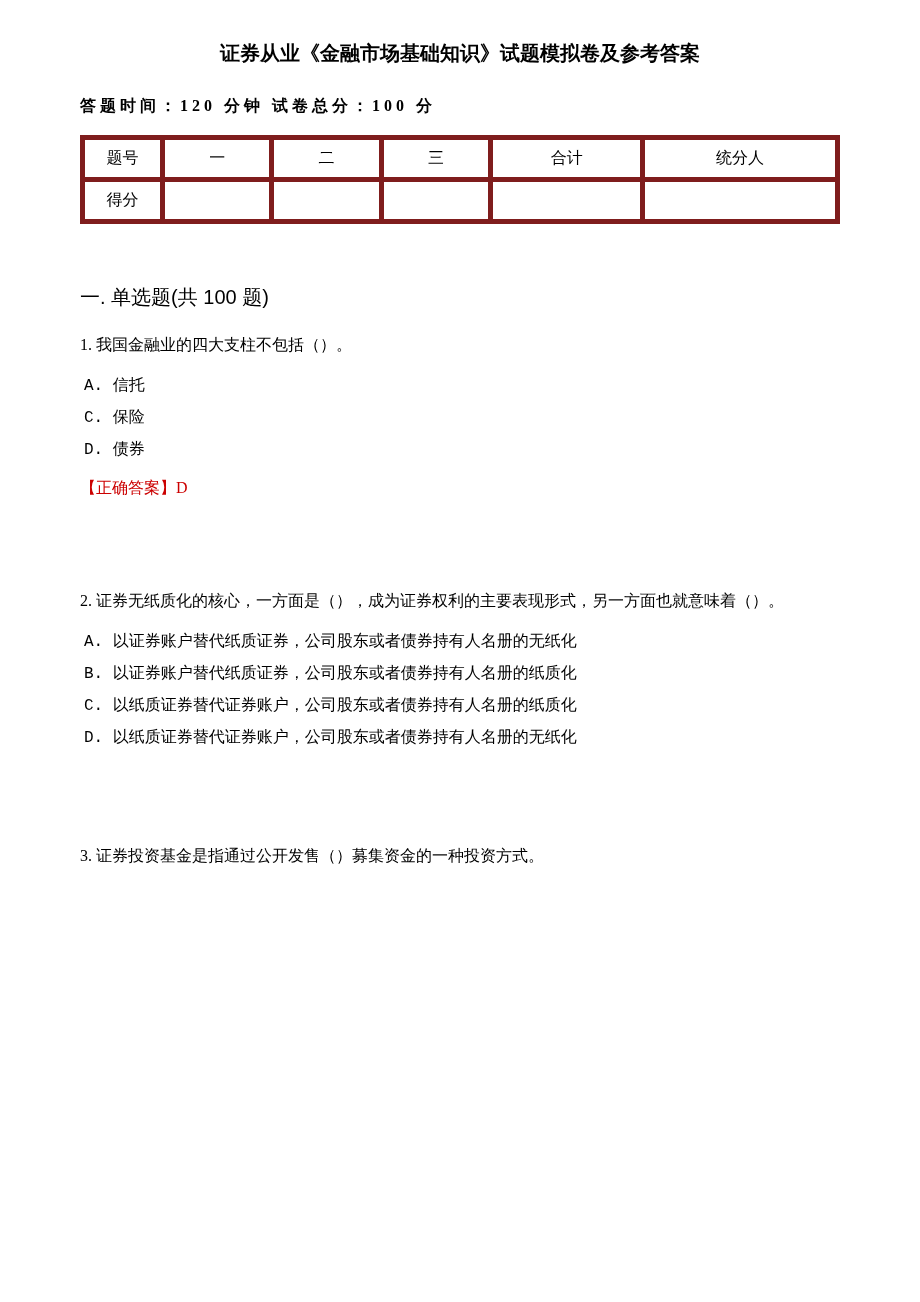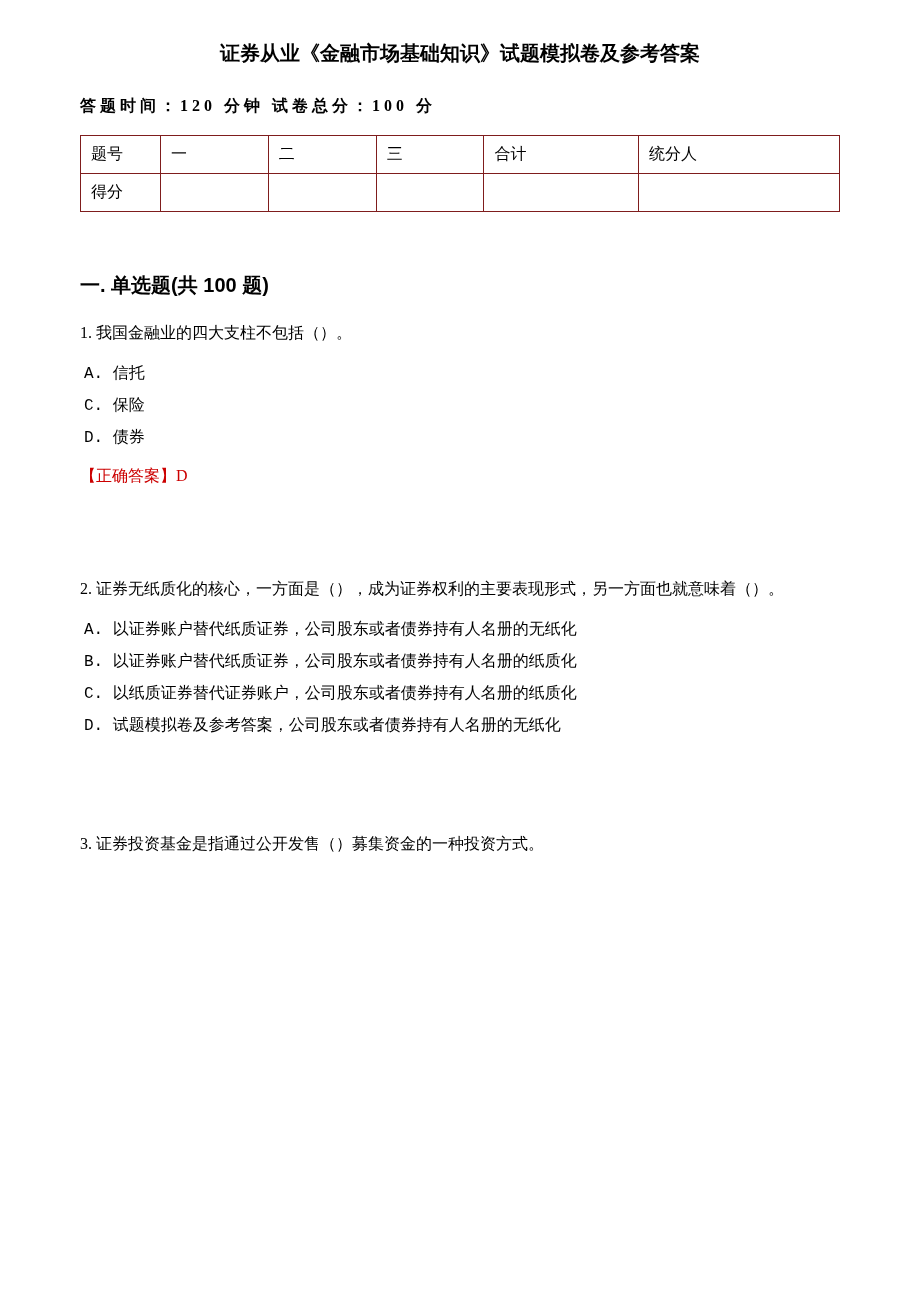--- a/index.html
+++ b/index.html
@@ -34,33 +34,33 @@
       letter-spacing: 4px;
     }
 
     .score-table {
       width: 100%;
       border-collapse: collapse;
       margin-bottom: 30px;
     }
 
     .score-table td, .score-table th {
-      border: 1px solid #7f1d1d;
-      text-align: left;
+      border: 5px solid #7f1d1d;
+      text-align: center;
       padding: 8px 10px;
       font-size: 16px;
     }
 
     .score-table .label-row td:first-child {
       width: 80px;
     }
 
     .section-title {
       font-size: 20px;
-      font-weight: bold;
+      font-weight: normal;
       margin-bottom: 20px;
       font-family: "SimHei", "黑体", sans-serif;
     }
 
     .question-block {
       margin-bottom: 28px;
     }
 
     .question-text {
       font-size: 16px;
@@ -137,21 +137,21 @@
 </div>
 
 <div class="spacer"></div>
 <div class="spacer"></div>
 
 <div class="question-block">
   <div class="question-text">2. 证券无纸质化的核心，一方面是（），成为证券权利的主要表现形式，另一方面也就意味着（）。</div>
   <div class="option">A. 以证券账户替代纸质证券，公司股东或者债券持有人名册的无纸化</div>
   <div class="option">B. 以证券账户替代纸质证券，公司股东或者债券持有人名册的纸质化</div>
   <div class="option">C. 以纸质证券替代证券账户，公司股东或者债券持有人名册的纸质化</div>
-  <div class="option">D. 试题模拟卷及参考答案，公司股东或者债券持有人名册的无纸化</div>
+  <div class="option">D. 以纸质证券替代证券账户，公司股东或者债券持有人名册的无纸化</div>
 </div>
 
 <div class="spacer"></div>
 <div class="spacer"></div>
 
 <div class="question-block">
   <div class="question-text">3. 证券投资基金是指通过公开发售（）募集资金的一种投资方式。</div>
 </div>
 
 </body></html>

